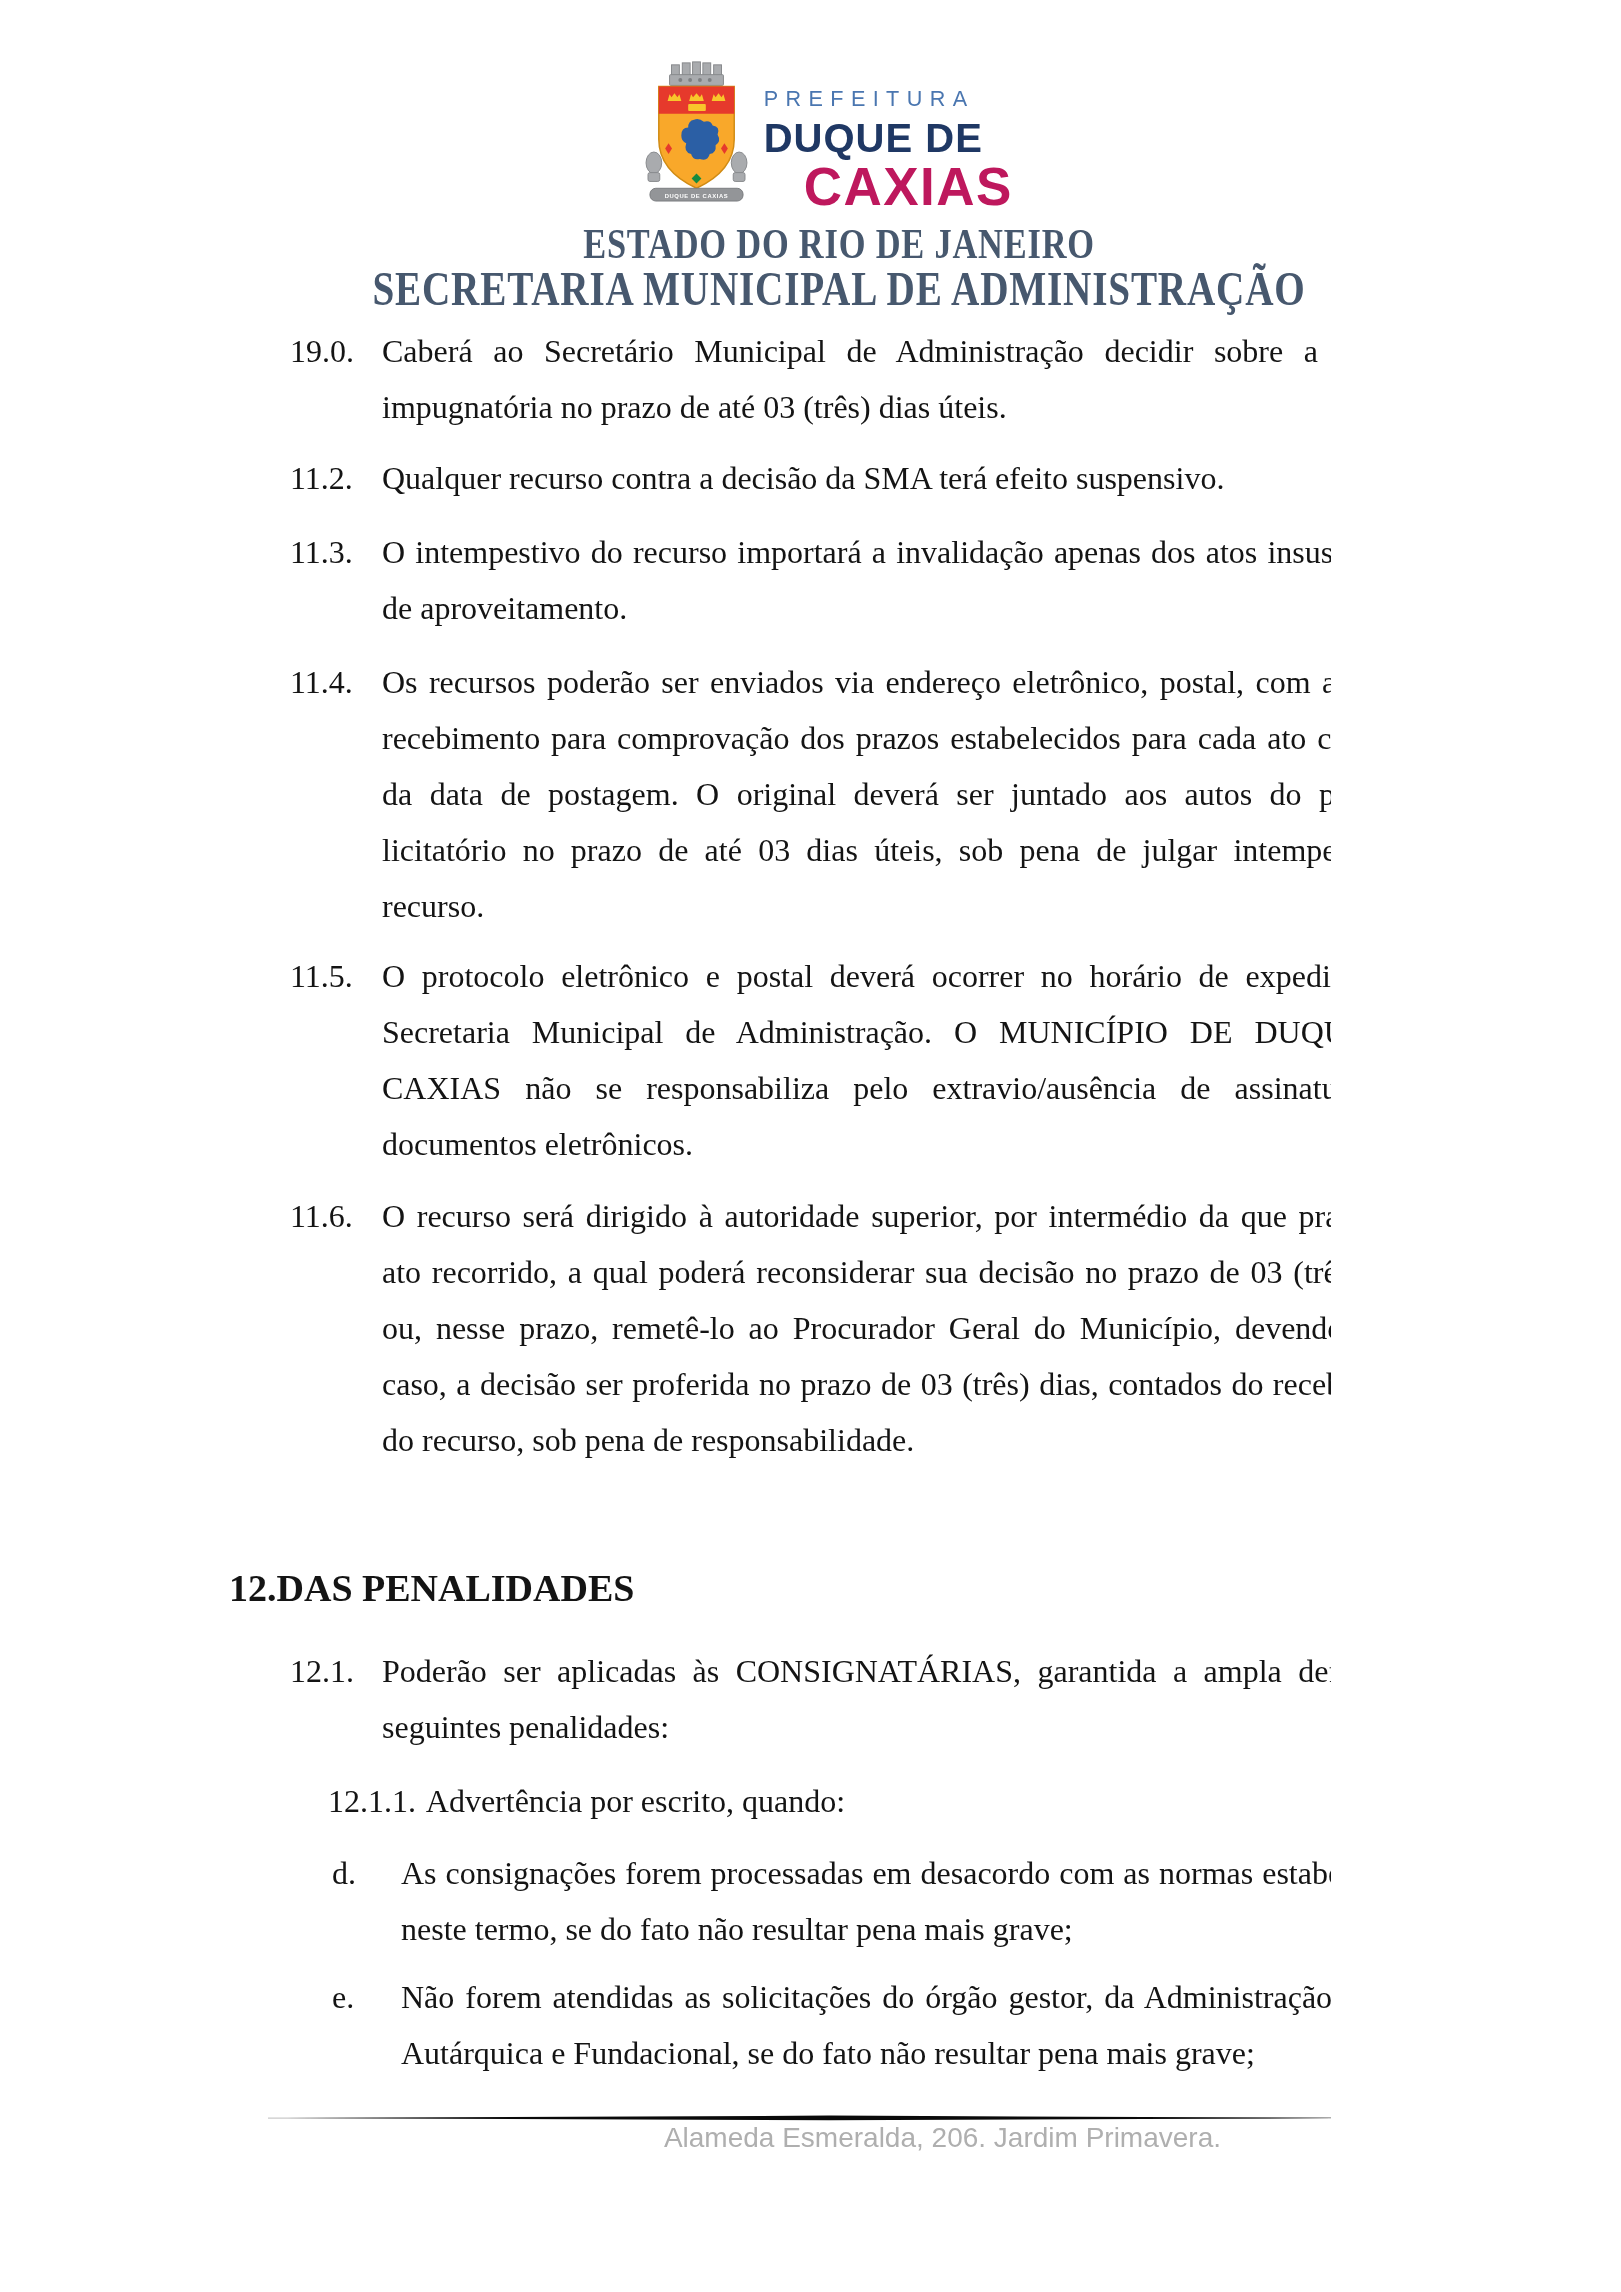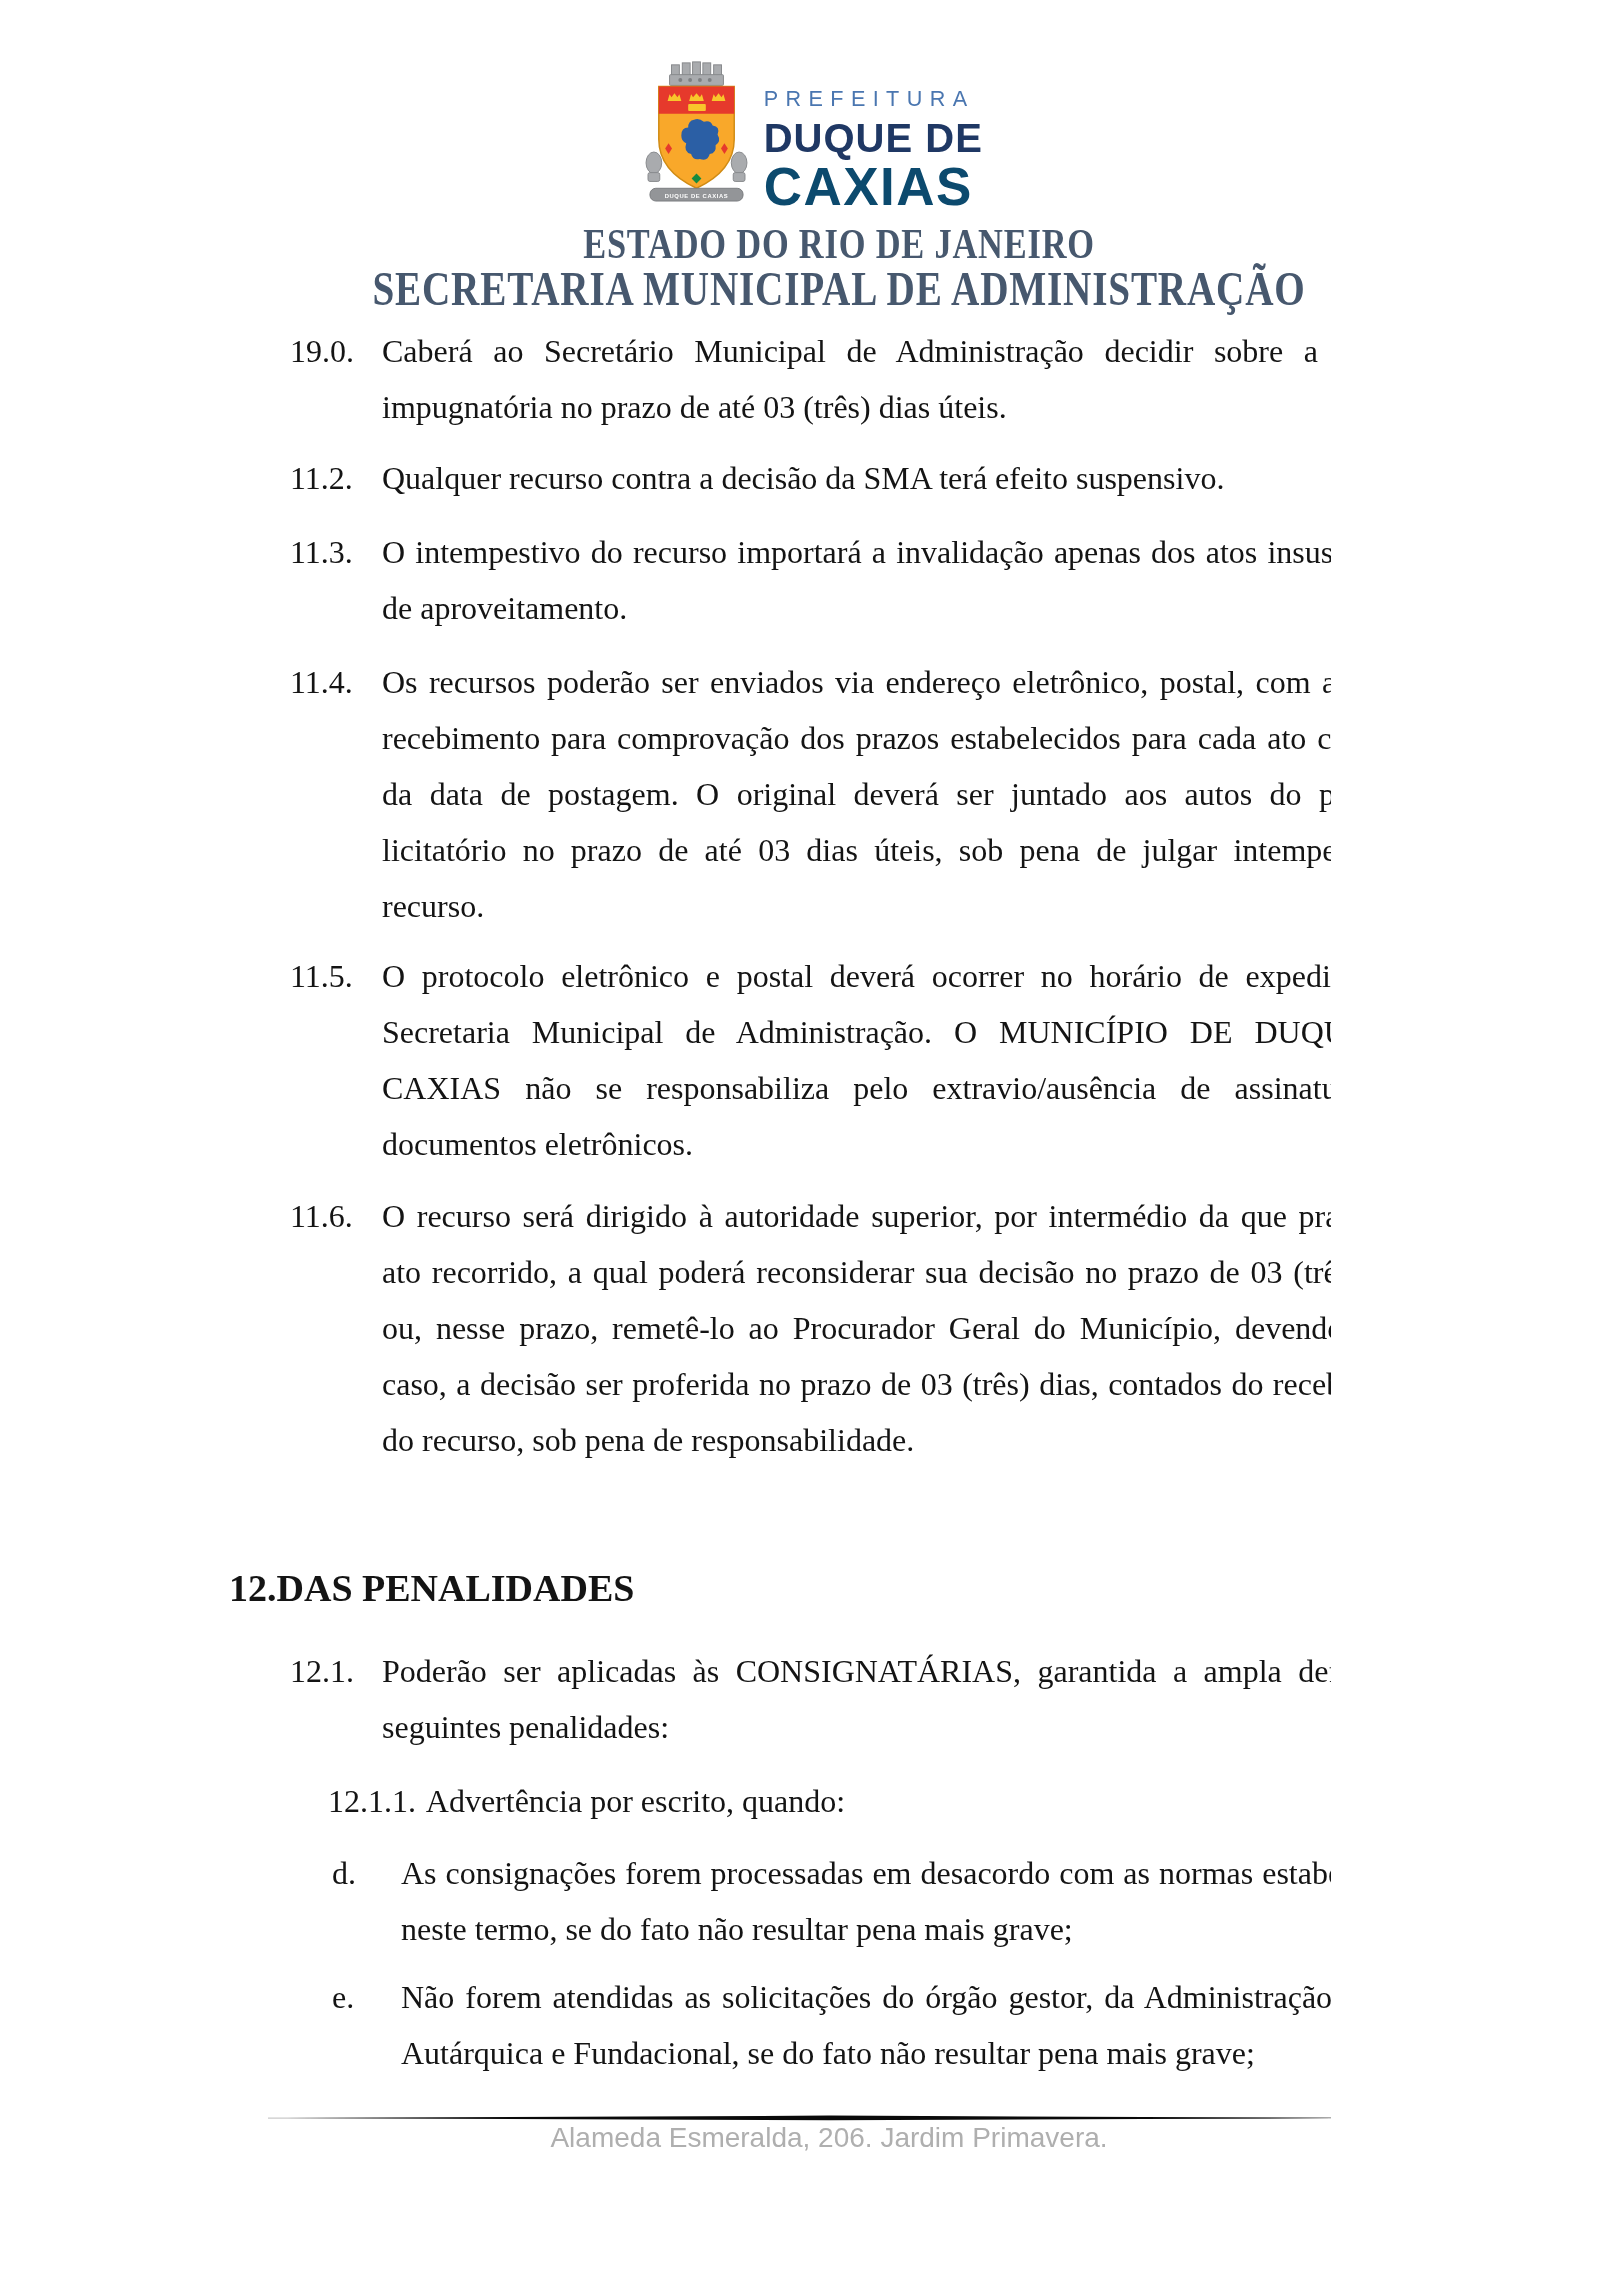--- a/index.html
+++ b/index.html
@@ -7,21 +7,21 @@
     position:relative; width:1331px; height:2293px; background:#ffffff;
     font-family:"Liberation Serif", serif; color:#141414; overflow:hidden;
   }
 
   
   .logo { position:absolute; left:645px; top:57px; display:flex; gap:15.7px; }
   .logo svg { display:block; }
   .logo-text { padding-top:29px; font-family:"Liberation Sans", sans-serif; }
   .pref   { font-size:21.6px; font-weight:500; letter-spacing:7.4px; color:#4A76B0; white-space:nowrap; }
   .duque  { font-size:40px; font-weight:bold; letter-spacing:1px; line-height:1.05; color:#1F3864; margin-top:4.9px; white-space:nowrap; }
-  .caxias { font-size:53px; font-weight:bold; letter-spacing:1.5px; line-height:1; color:#0c4a6e; margin-top:1px; white-space:nowrap; }
+  .caxias { font-size:53px; font-weight:bold; letter-spacing:1.5px; line-height:1; color:#be185d; margin-top:1px; white-space:nowrap;margin-left:40px; }
 
   
   .lh {
     position:absolute; left:0; width:1678px; text-align:center;
     font-weight:bold; color:#47586E; letter-spacing:1px;
     transform:scaleX(0.8); transform-origin:839px 50%;
     white-space:nowrap;
   }
   .lh1 { top:220px; font-size:43px; line-height:47px; }
   .lh2 { top:262px; font-size:49px; line-height:53px; }
@@ -47,21 +47,21 @@
   .alpha {
     position:absolute; left:401px; width:1030px;
     font-size:32px; line-height:56px; text-align:justify;
   }
   .alpha .num { position:absolute; left:-69px; top:0; }
 
   
   .rule { position:absolute; left:268px; top:2107px; width:1123px; height:5.9px; }
   .addr {
     position:absolute; left:437px; top:2118px; width:784px;
-    text-align:center; font-family:"Liberation Sans", sans-serif;
+    text-align:right; font-family:"Liberation Sans", sans-serif;
     font-size:28px; line-height:39px; color:#AFAFAF; white-space:nowrap;
   }
 </style>
 </head>
 <body>
 
 <div class="page">
 
   <div class="logo">
     <svg width="103" height="145" viewBox="0 0 105 148">

